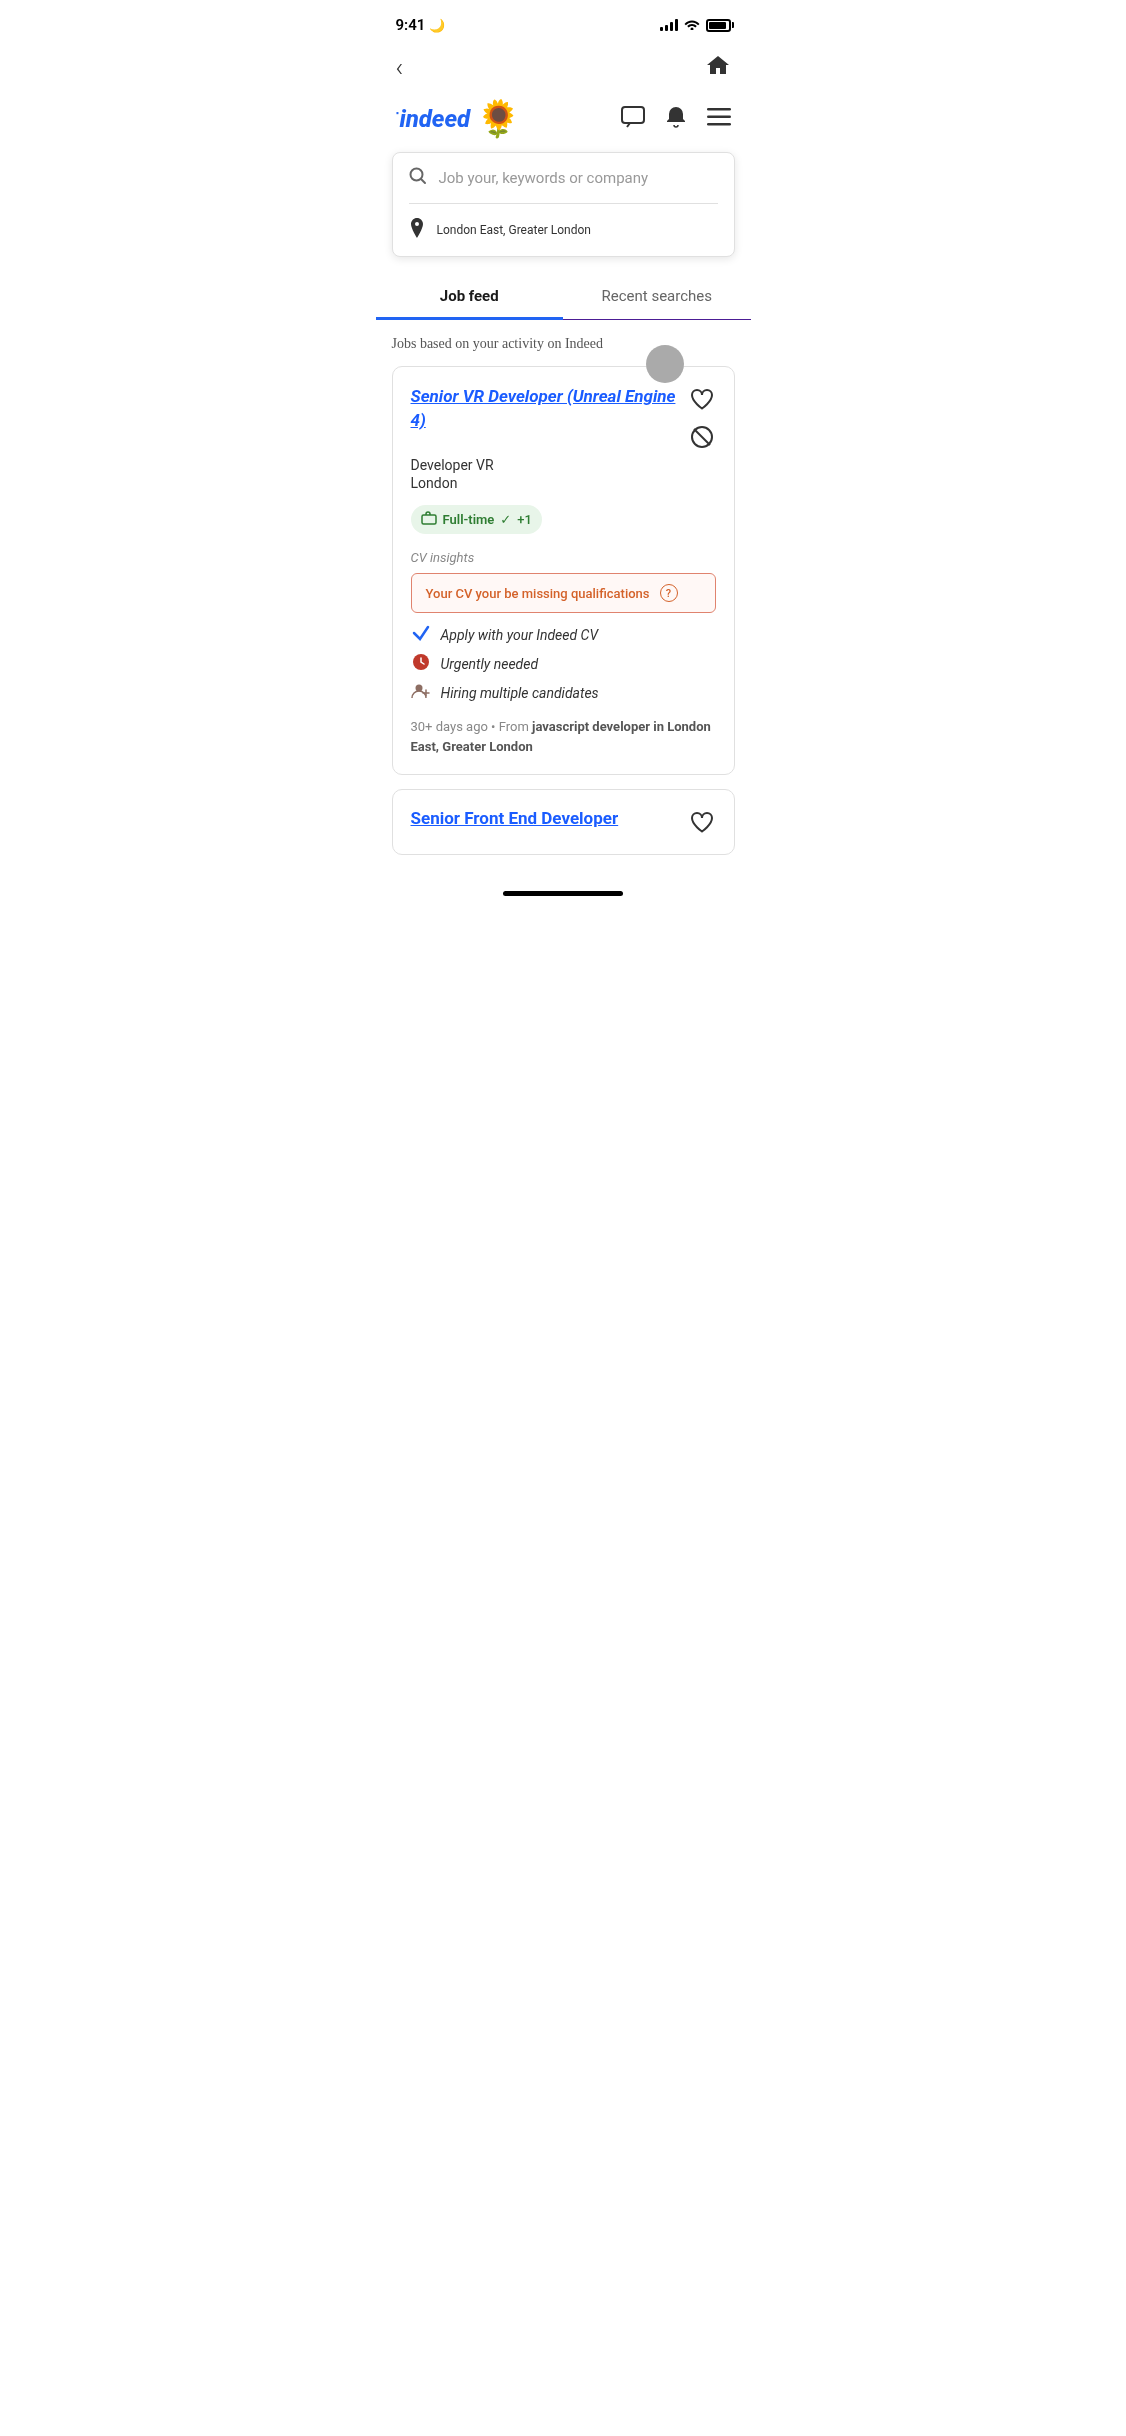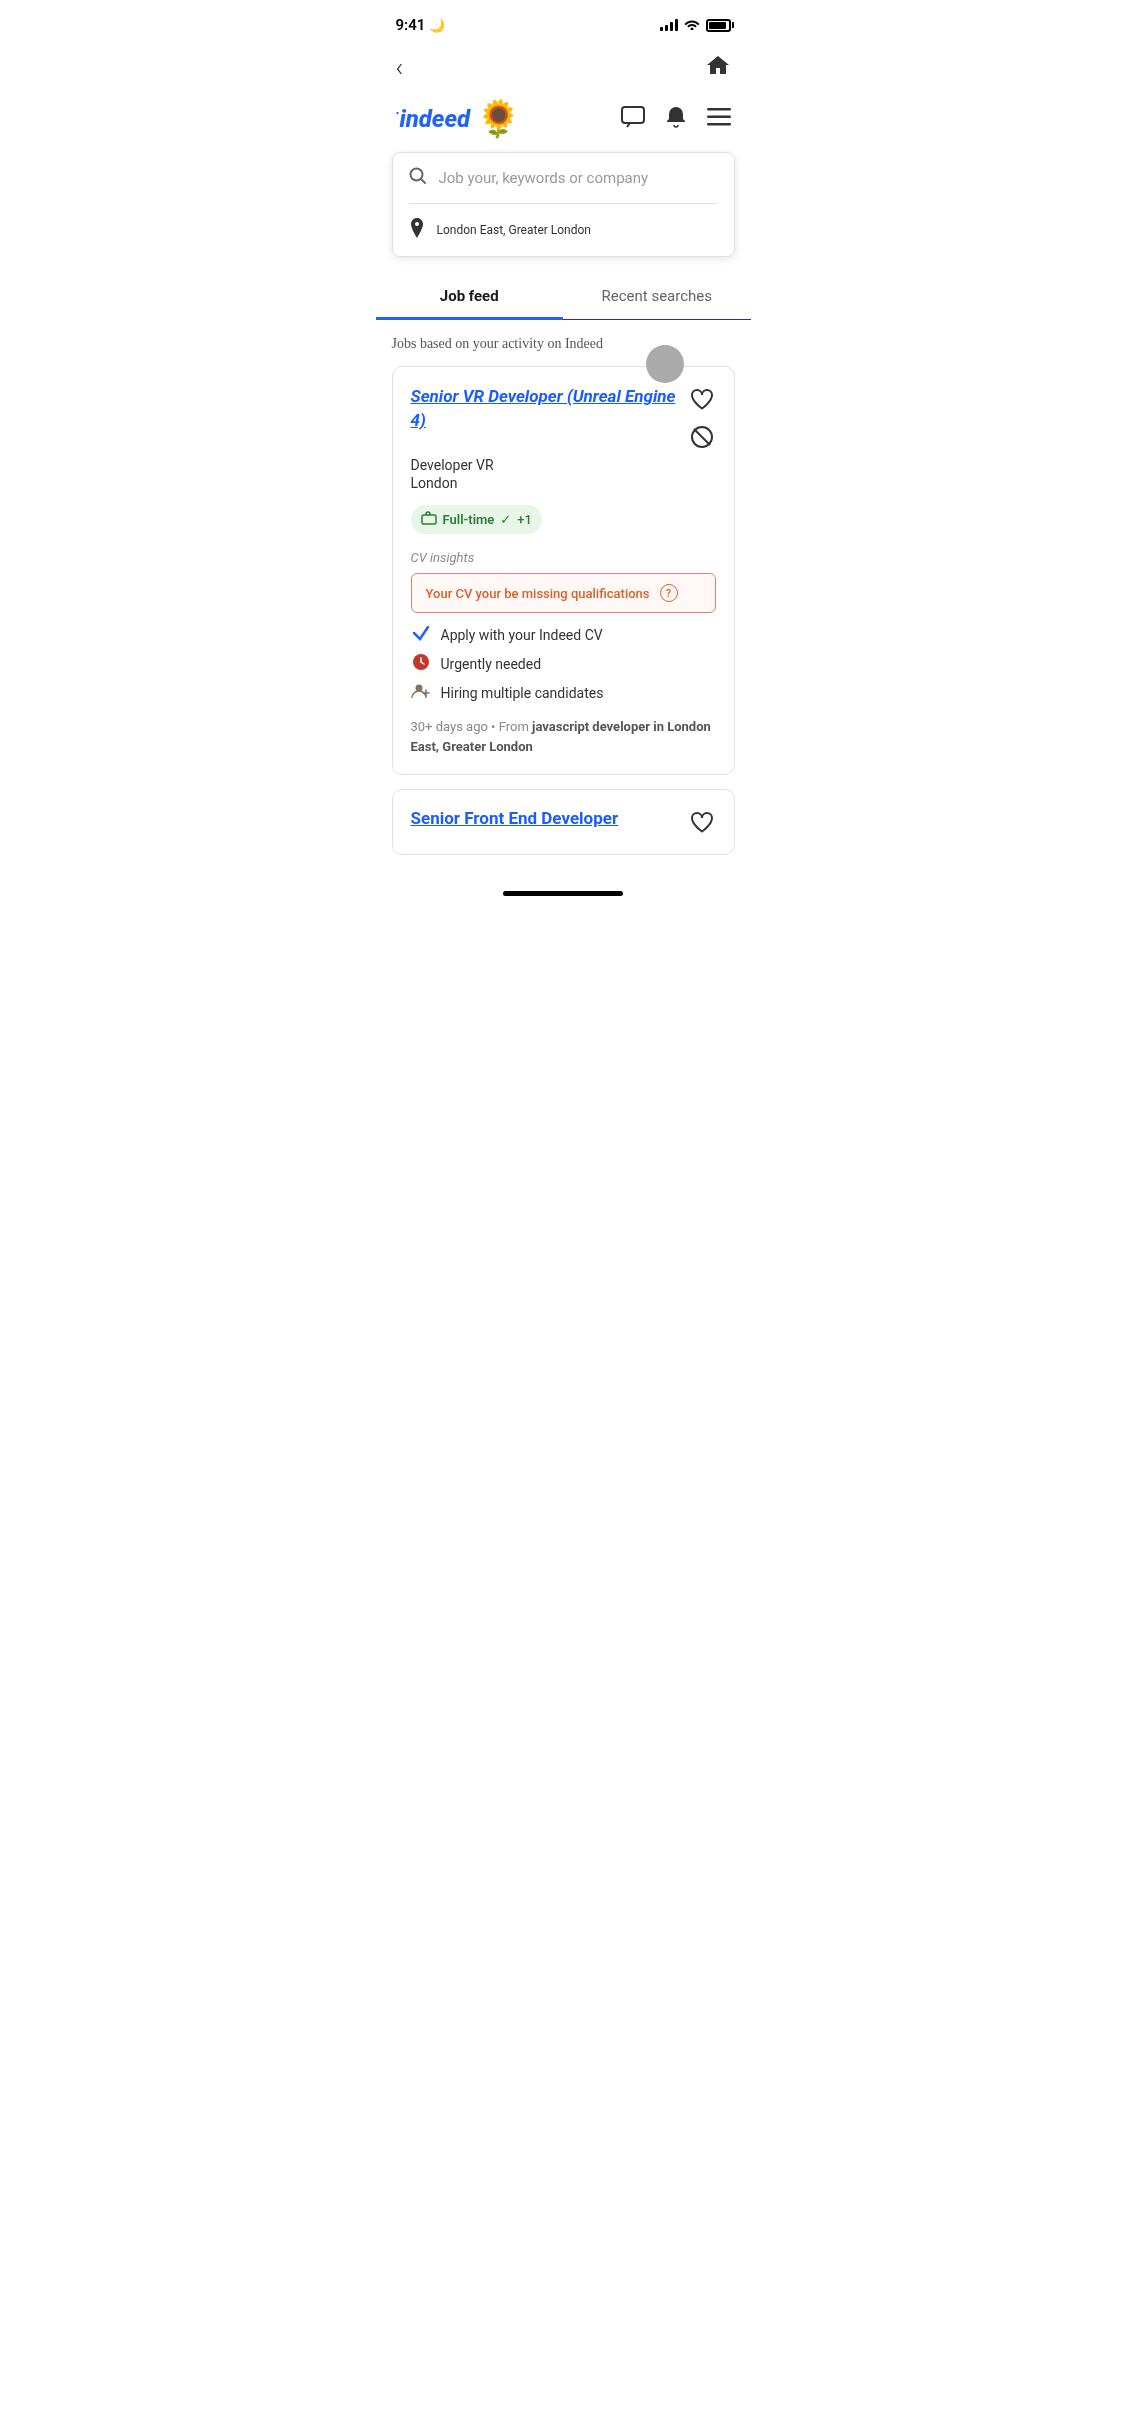--- a/index.html
+++ b/index.html
@@ -281,20 +281,21 @@
       font-size: 13px;
       font-weight: 500;
       margin-bottom: 12px;
     }
 
     .job-features {
       display: flex;
       flex-direction: column;
       gap: 8px;
       margin-top: 12px;
+      font-style: italic;
     }
     .job-feature {
       display: flex;
       align-items: center;
       gap: 10px;
       font-size: 14px;
       color: #333;
     }
     .feature-icon {
       font-size: 16px;

